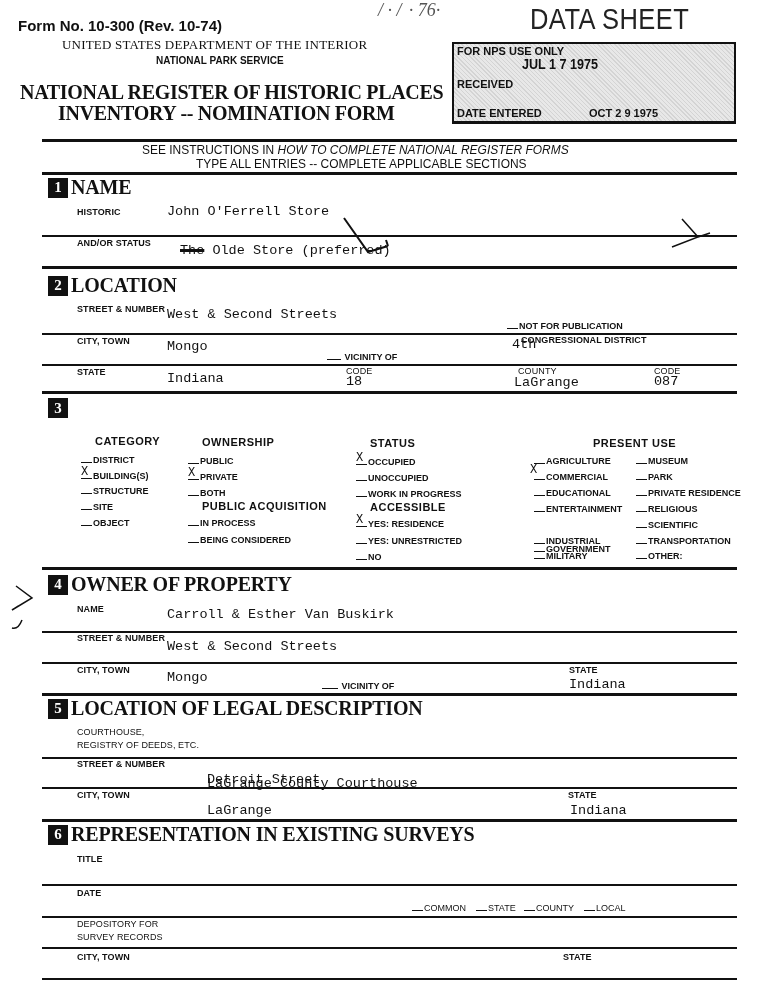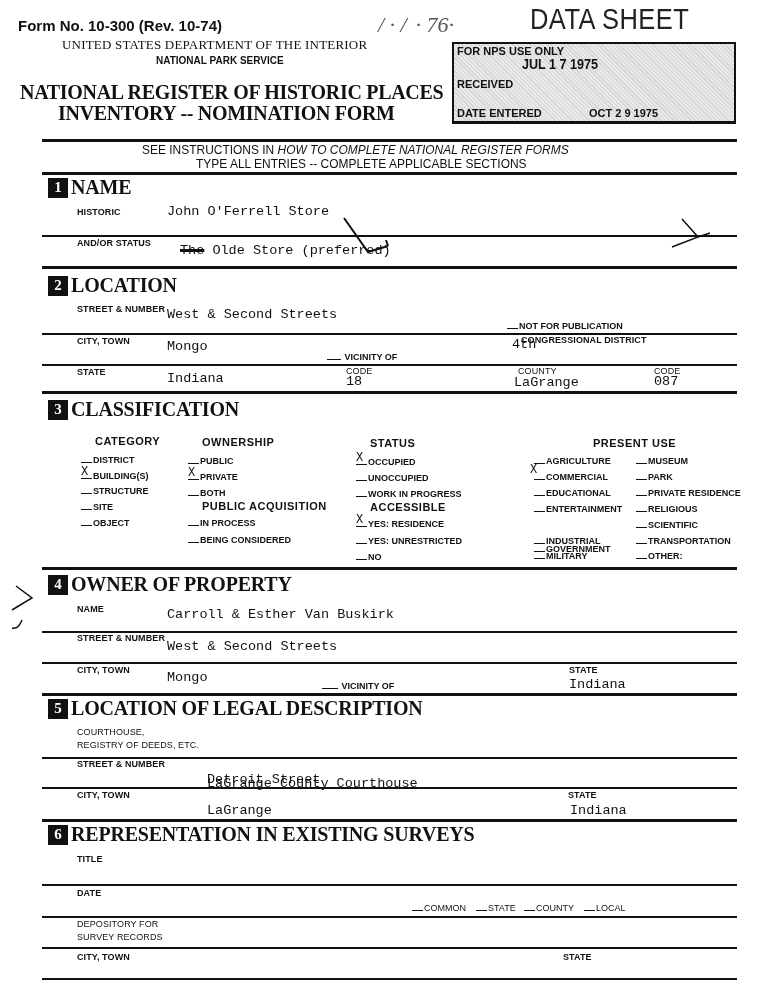--- a/index.html
+++ b/index.html
@@ -26,21 +26,21 @@
 </style>
 </head>
 <body>
 
 <div class="abs sans" style="left:18px; top:17px; font-size:15px; font-weight:bold;">Form No. 10-300 (Rev. 10-74)</div>
 <div class="abs serif" style="left:62px; top:37px; font-size:13px; letter-spacing:0.2px;">UNITED STATES DEPARTMENT OF THE INTERIOR</div>
 <div class="abs sans" style="left:156px; top:55px; font-size:10px; font-weight:bold;">NATIONAL PARK SERVICE</div>
 <div class="abs serif" style="left:20px; top:81px; font-size:20px; font-weight:bold; letter-spacing:-0.3px;">NATIONAL REGISTER OF HISTORIC PLACES</div>
 <div class="abs serif" style="left:58px; top:102px; font-size:20px; font-weight:bold; letter-spacing:-0.3px;">INVENTORY -- NOMINATION FORM</div>
 
-<div class="abs" style="left:378px; top:12px; font-family:'Liberation Serif', serif; font-style:italic; font-size:22px; color:#555;">/ · /  · 76·</div>
+<div class="abs" style="left:378px; top:0; font-family:'Liberation Serif', serif; font-style:italic; font-size:18px; color:#555;">/ · /  · 76·</div>
 <div class="abs sans" style="left:530px; top:2px; font-size:30px; letter-spacing:0.5px; transform:scaleX(0.85); transform-origin:left; color:#222;">DATA SHEET</div>
 
 <div class="nps-box">
   <div class="abs sans" style="left:3px; top:1px; font-size:11px; font-weight:bold;">FOR NPS USE ONLY</div>
   <div class="abs stamp" style="left:68px; top:12px; font-size:14px; transform:scaleX(0.9); transform-origin:left;">JUL 1 7 1975</div>
   <div class="abs sans" style="left:3px; top:34px; font-size:11px; font-weight:bold;">RECEIVED</div>
   <div class="abs sans" style="left:3px; top:63px; font-size:11px; font-weight:bold;">DATE ENTERED</div>
   <div class="abs stamp" style="left:135px; top:63px; font-size:11px;">OCT 2 9 1975</div>
   <div style="position:absolute; left:0; right:0; top:77px; height:1.5px; background:#111;"></div>
 </div>
@@ -91,21 +91,20 @@
 <div class="abs small-label" style="left:346px; top:366px; font-weight:normal;">CODE</div>
 <div class="abs typed" style="left:346px; top:374px;">18</div>
 <div class="abs small-label" style="left:518px; top:366px; font-weight:normal;">COUNTY</div>
 <div class="abs typed" style="left:514px; top:375px;">LaGrange</div>
 <div class="abs small-label" style="left:654px; top:366px; font-weight:normal;">CODE</div>
 <div class="abs typed" style="left:654px; top:374px;">087</div>
 <div class="rule thick" style="top:391px;"></div>
 
 <div class="sec-head" style="top:398px;">
   <div class="sec-num">3</div>
-  <div class="sec-title">CLASSIFICATION</div>
 </div>
 
 <div class="abs col-head" style="left:95px; top:435px;">CATEGORY</div>
 <div class="abs opt" style="left:81px; top:455px;"><span class="blank"><span class="mark"></span></span><span>DISTRICT</span></div>
 <div class="abs opt" style="left:81px; top:471px;"><span class="blank"><span class="mark">X</span></span><span>BUILDING(S)</span></div>
 <div class="abs opt" style="left:81px; top:486px;"><span class="blank"><span class="mark"></span></span><span>STRUCTURE</span></div>
 <div class="abs opt" style="left:81px; top:502px;"><span class="blank"><span class="mark"></span></span><span>SITE</span></div>
 <div class="abs opt" style="left:81px; top:518px;"><span class="blank"><span class="mark"></span></span><span>OBJECT</span></div>
 
 <div class="abs col-head" style="left:202px; top:436px;">OWNERSHIP</div>

